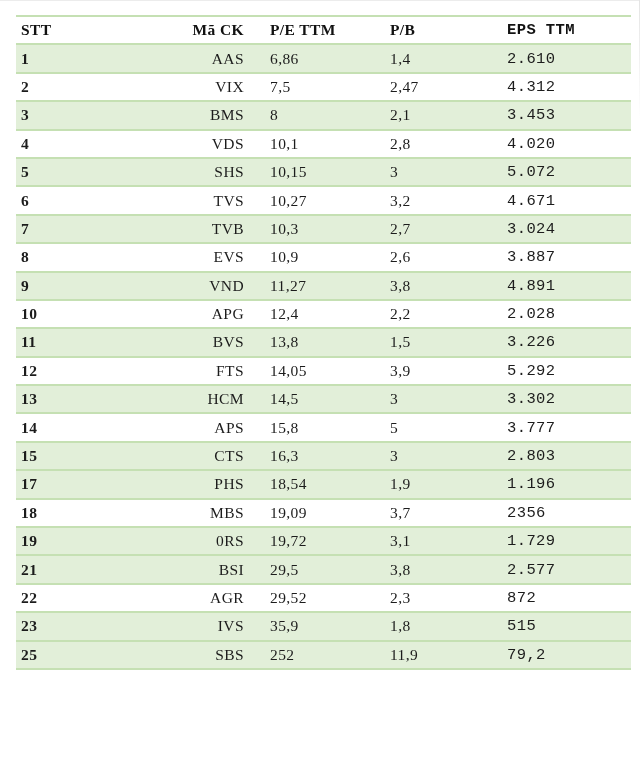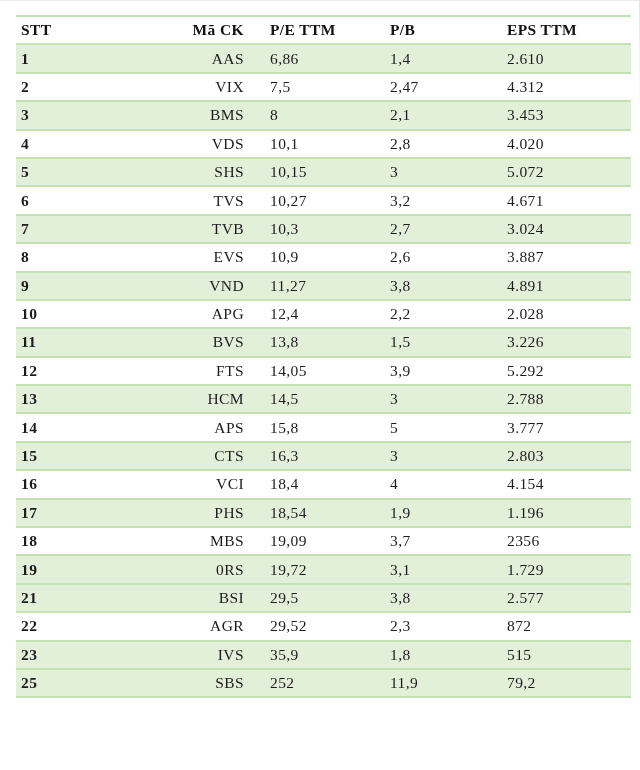--- a/index.html
+++ b/index.html
@@ -56,21 +56,21 @@
     vertical-align: middle;
     white-space: nowrap;
     overflow: hidden;
   }
   th { font-weight: bold; color: #111; }
 
   .cell-stt { padding-left: 5px; font-weight: bold; }
   .cell-ma  { text-align: right; }
   .cell-pe  { padding-left: 26px; margin-top: 20px; }
   .cell-pb  { padding-left: 3px; }
-  .cell-eps { padding-left: 4px; }
+  .cell-eps { padding-left: 4px; font-family: Liberation Mono, monospace; }
 
   thead tr { background: #ffffff; }
   tbody tr.band { background: var(--band-green, #e2efd9); }
   tbody tr.plain { background: #ffffff; }
 </style>
 </head>
 <body>
 
 <div class="page">
   <div class="top-hairline"></div>
@@ -176,43 +176,36 @@
           <td class="cell-ma">FTS</td>
           <td class="cell-pe">14,05</td>
           <td class="cell-pb">3,9</td>
           <td class="cell-eps">5.292</td>
         </tr>
         <tr class="band">
           <td class="cell-stt">13</td>
           <td class="cell-ma">HCM</td>
           <td class="cell-pe">14,5</td>
           <td class="cell-pb">3</td>
-          <td class="cell-eps">2.788</td>
+          <td class="cell-eps">3.302</td>
         </tr>
         <tr class="plain">
           <td class="cell-stt">14</td>
           <td class="cell-ma">APS</td>
           <td class="cell-pe">15,8</td>
           <td class="cell-pb">5</td>
           <td class="cell-eps">3.777</td>
         </tr>
         <tr class="band">
           <td class="cell-stt">15</td>
           <td class="cell-ma">CTS</td>
           <td class="cell-pe">16,3</td>
           <td class="cell-pb">3</td>
           <td class="cell-eps">2.803</td>
         </tr>
-        <tr class="plain">
-          <td class="cell-stt">16</td>
-          <td class="cell-ma">VCI</td>
-          <td class="cell-pe">18,4</td>
-          <td class="cell-pb">4</td>
-          <td class="cell-eps">4.154</td>
-        </tr>
         <tr class="band">
           <td class="cell-stt">17</td>
           <td class="cell-ma">PHS</td>
           <td class="cell-pe">18,54</td>
           <td class="cell-pb">1,9</td>
           <td class="cell-eps">1.196</td>
         </tr>
         <tr class="plain">
           <td class="cell-stt">18</td>
           <td class="cell-ma">MBS</td>

